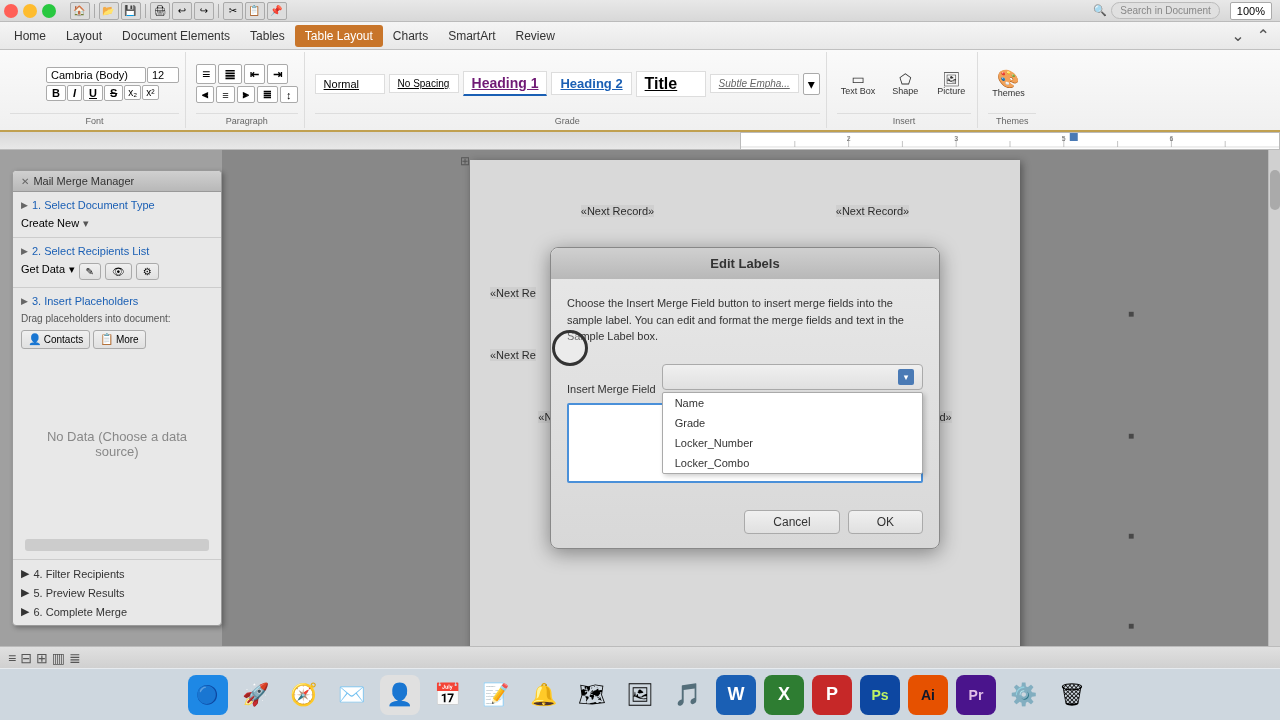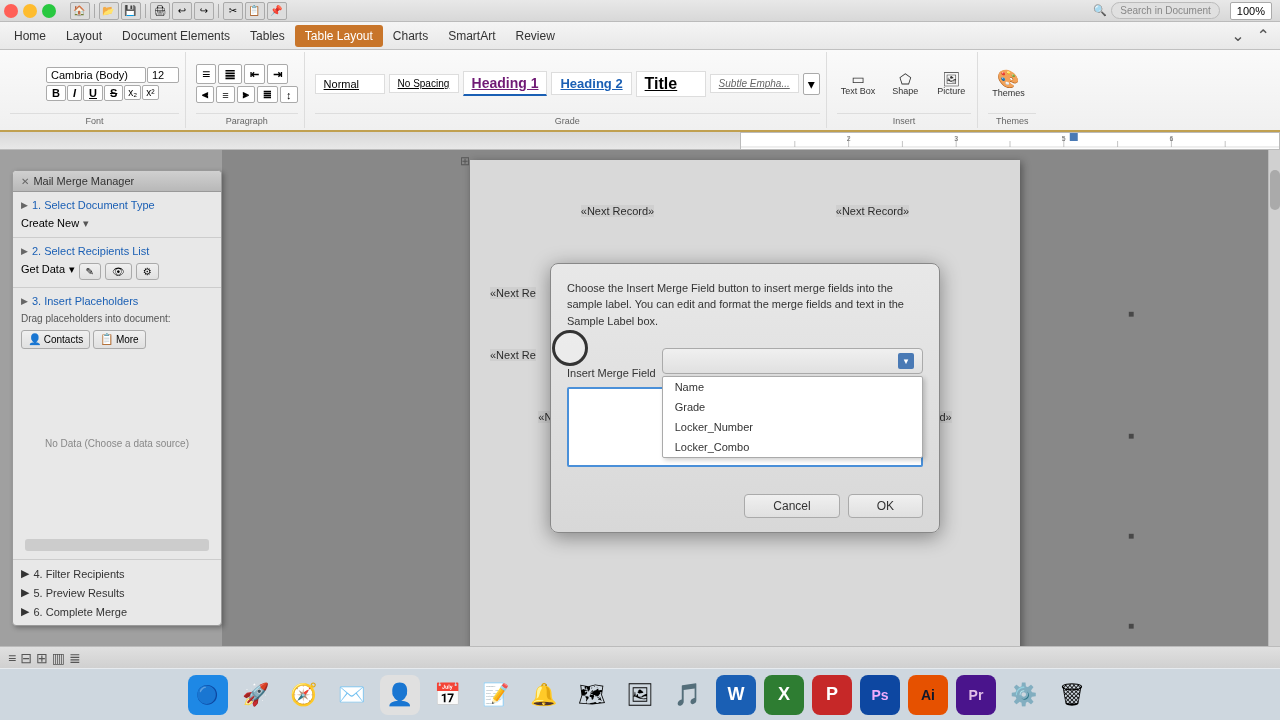--- a/index.html
+++ b/index.html
@@ -199,21 +199,21 @@
       border-radius: 3px;
       font-size: 10px;
       cursor: pointer;
     }
     .panel-tab .tab-icon { font-size: 11px; }
     .panel-empty-area {
       flex: 1;
       display: flex;
       align-items: center;
       justify-content: center;
-      font-size: 10px;
+      font-size: 13px;
       color: #888;
       padding: 10px;
       text-align: center;
     }
     .panel-scrollbar {
       height: 12px;
       background: #ccc;
       margin: 4px;
       border-radius: 3px;
     }
@@ -763,20 +763,23 @@
 
       <div style="position:absolute;top:158px;left:380px;font-size:10px;color:#555;">■</div>
       <div style="position:absolute;top:158px;left:906px;font-size:10px;color:#555;">■</div>
       <div style="position:absolute;top:280px;left:906px;font-size:10px;color:#555;">■</div>
       <div style="position:absolute;top:380px;left:906px;font-size:10px;color:#555;">■</div>
       <div style="position:absolute;top:470px;left:906px;font-size:10px;color:#555;">■</div>
 
       <div class="modal-overlay">
         <div class="modal">
 
+          <div class="modal-titlebar">
+            <span>Edit Labels</span>
+          </div>
 
           <div class="modal-body">
             <p class="modal-desc">Choose the Insert Merge Field button to insert merge fields into the sample label.  You can edit and format the merge fields and text in the Sample Label box.</p>
 
             
             <div class="modal-insert-row">
               <span class="modal-insert-label">Insert Merge Field</span>
               <div style="position:relative;flex:1;">
                 <div class="modal-insert-btn">
                   <span></span>
@@ -831,20 +834,20 @@
     <div class="dock-item" style="background:#e0e0e0;">👤</div>
     <div class="dock-item">📅</div>
     <div class="dock-item">📝</div>
     <div class="dock-item">🔔</div>
     <div class="dock-item">🗺</div>
     <div class="dock-item">🖼</div>
     <div class="dock-item">🎵</div>
     <div class="dock-item" style="background:#1a5fb4;color:white;font-weight:bold;font-size:18px;border-radius:8px;">W</div>
     <div class="dock-item" style="background:#2e7d32;color:white;font-weight:bold;font-size:18px;border-radius:8px;">X</div>
     <div class="dock-item" style="background:#c62828;color:white;font-weight:bold;font-size:18px;border-radius:8px;">P</div>
-    <div class="dock-item" style="background:#0d47a1;color:#f0abfc;font-weight:bold;font-size:14px;border-radius:8px;">Ps</div>
+    <div class="dock-item" style="background:#0d47a1;color:#bef264;font-weight:bold;font-size:14px;border-radius:8px;">Ps</div>
     <div class="dock-item" style="background:#e65100;color:#0f172a;font-weight:bold;font-size:14px;border-radius:8px;">Ai</div>
     <div class="dock-item" style="background:#4a148c;color:#e1bee7;font-weight:bold;font-size:14px;border-radius:8px;">Pr</div>
     <div class="dock-item">⚙️</div>
     <div class="dock-item">🗑</div>
   </div>
 
 </div>
 
 </body></html>

